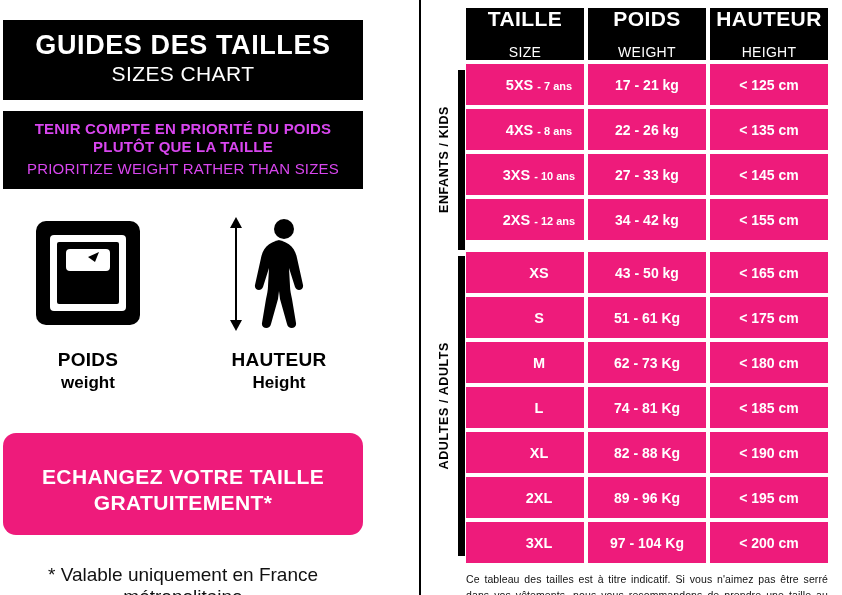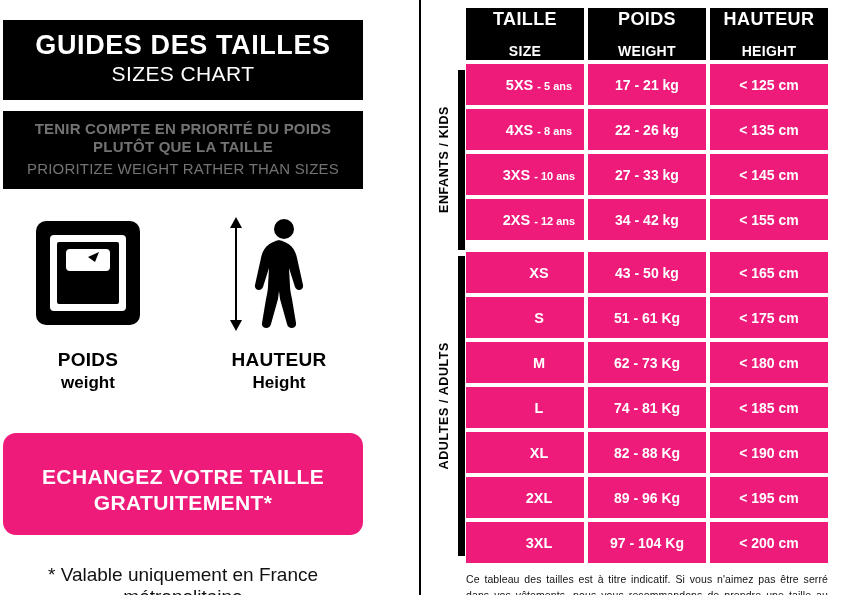--- a/index.html
+++ b/index.html
@@ -54,21 +54,21 @@
     font-size: 21px;
     font-weight: normal;
     letter-spacing: 0.4px;
     line-height: 1.2;
     margin-top: 2px;
   }
 
   .note-box {
     width: 360px;
     background: #000000;
-    color: #737373;
+    color: #d946ef;
     text-align: center;
     padding: 9px 6px 10px 6px;
     box-sizing: border-box;
     margin-top: 11px;
   }
   .note-line1 {
     font-size: 15px;
     font-weight: bold;
     line-height: 1.22;
     letter-spacing: 0.2px;
@@ -226,22 +226,22 @@
     color: #ffffff;
     font-size: 14px;
     font-weight: bold;
     text-align: center;
     box-sizing: border-box;
   }
   .cell.head {
     background: #000000;
     line-height: 1.12;
   }
-  .cell.head .h1 { font-size: 18px; font-weight: bold; letter-spacing: 0.4px; }
-  .cell.head .h2 { font-size: 14px; font-weight: bold; letter-spacing: 0.3px; margin-top: 15px; }
+  .cell.head .h1 { font-size: 21px; font-weight: bold; letter-spacing: 0.4px; }
+  .cell.head .h2 { font-size: 14px; font-weight: normal; letter-spacing: 0.3px; margin-top: 15px; }
 
   .size-main { font-size: 14.5px; font-weight: bold; }
   .size-age { font-size: 11px; font-weight: bold; }
   .size-line { display: flex; align-items: baseline; justify-content: center; gap: 4px; margin-left: 28px; }
 
   .disclaimer {
     margin-top: 9px;
     margin-left: 35px;
     font-size: 10.5px;
     line-height: 1.5;
@@ -343,21 +343,21 @@
           <div class="cell head">
             <div class="h1">HAUTEUR</div>
             <div class="h2">HEIGHT</div>
           </div>
         </div>
 
         <div class="row">
           <div class="cell">
             <div class="size-line">
               <span class="size-main">5XS</span>
-              <span class="size-age">- 5 ans</span>
+              <span class="size-age">- 7 ans</span>
             </div>
           </div>
           <div class="cell">17 - 21 kg</div>
           <div class="cell">&lt; 125 cm</div>
         </div>
 
         <div class="row">
           <div class="cell">
             <div class="size-line">
               <span class="size-main">4XS</span>

